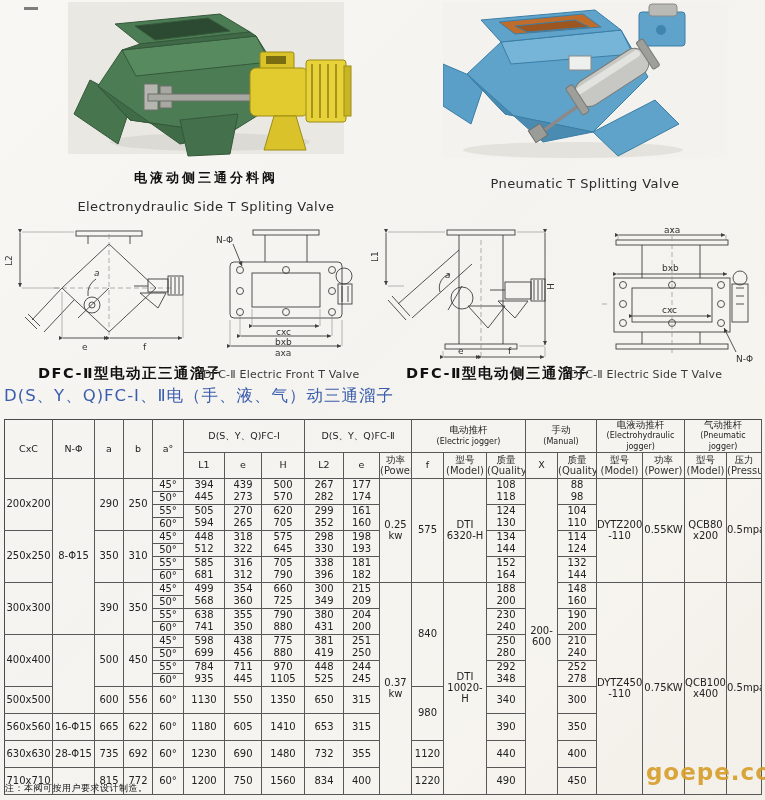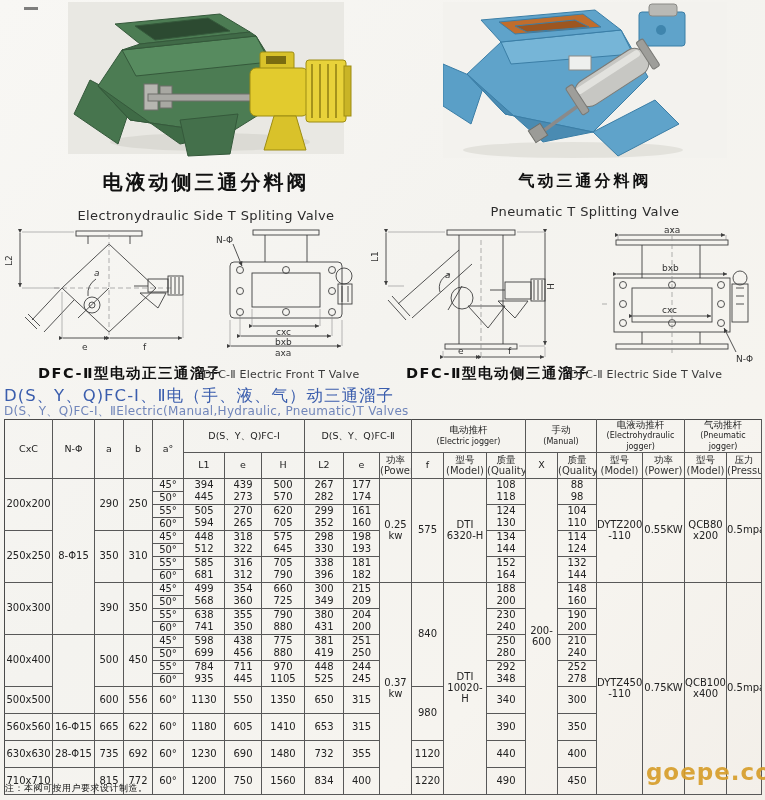--- a/index.html
+++ b/index.html
@@ -7,21 +7,21 @@
   body{font-family:"DejaVu Sans","Liberation Sans",sans-serif;background:#fff}
   .page{position:relative;width:765px;height:800px;overflow:hidden;color:#1c1c1c;
         background:linear-gradient(135deg,#f8f7f4 0%,#f4f3ef 45%,#f6f4ef 75%,#f3efe9 100%)}
   .artifact{position:absolute;left:24px;top:7px;width:14px;height:3px;background:#4a4a4a;opacity:.7}
 
   
   .fig{position:absolute;text-align:center}
   .fig1{left:60px;top:2px;width:292px}
   .fig2{left:443px;top:2px;width:284px}
   .fig svg{display:block}
-  .cap-zh{font-weight:bold;font-size:20px;letter-spacing:3px;color:#111;margin-top:7px}
+  .cap-zh{font-weight:bold;font-size:13px;letter-spacing:3px;color:#111;margin-top:7px}
   .fig2 .cap-zh{font-size:16px}
   .cap-en{font-size:13px;color:#2b2b2b;margin-top:12px;letter-spacing:.4px}
 
   
   .dwg{position:absolute;left:0;top:226px;width:765px;height:138px}
   .dwg text{font-size:9px;fill:#333}
   .dcap{position:absolute;white-space:nowrap}
   .dcap.zh{font-weight:bold;font-size:14.5px;letter-spacing:1.5px;color:#101010}
   .dcap.en{font-size:11px;color:#3a3a3a;letter-spacing:.2px}
   .d1z{left:38px;top:364px}  .d1e{left:203px;top:368px}
@@ -118,21 +118,20 @@
       <rect x="88" y="124" width="14" height="14" fill="#9b9b97" stroke="#6f6f6a" transform="rotate(-33 95 131)"></rect>
       <g transform="rotate(-33 168 76)">
         <rect x="128" y="62" width="82" height="28" rx="13" fill="#c7c7c3" stroke="#7a7a76"></rect>
         <rect x="132" y="66" width="74" height="7" rx="3" fill="#e2e2de"></rect>
         <rect x="124" y="60" width="8" height="32" rx="2" fill="#9e9e9a" stroke="#7a7a76"></rect>
         <rect x="208" y="60" width="8" height="32" rx="2" fill="#9e9e9a" stroke="#7a7a76"></rect>
       </g>
       <circle cx="218" cy="28" r="5" fill="#3f85ad"></circle>
     </svg>
     <figcaption>
-      <div class="cap-zh">气动三通分料阀</div>
       <div class="cap-en">Pneumatic T Splitting Valve</div>
     </figcaption>
   </figure>
 
   <svg class="dwg" viewBox="0 0 765 138">
     <defs>
       <marker id="ar" markerWidth="8" markerHeight="8" refX="5" refY="2.5" orient="auto">
         <path d="M0,0L5,2.5L0,5z" fill="#3f3f3f"></path>
       </marker>
     </defs>
@@ -250,21 +249,20 @@
     <text x="662" y="87">cxc</text>
     <text x="736" y="136">N-Φ</text>
   </svg>
 
   <div class="dcap zh d1z">DFC-Ⅱ型电动正三通溜子</div>
   <div class="dcap en d1e">DFC-Ⅱ Electric Front T Valve</div>
   <div class="dcap zh d2z">DFC-Ⅱ型电动侧三通溜子</div>
   <div class="dcap en d2e">DFC-Ⅱ Electric Side T Valve</div>
 
   <div class="h-zh">D(S、Y、Q)FC-Ⅰ、Ⅱ电（手、液、气）动三通溜子</div>
-  <div class="h-en">D(S、Y、Q)FC-Ⅰ、ⅡElectric(Manual,Hydraulic, Pneumatic)T Valves</div>
 
   <table class="spec">
     <colgroup>
       <col style="width:48px">
         <col style="width:42px">
         <col style="width:29px">
         <col style="width:29px">
         <col style="width:31px">
       <col style="width:41px">
         <col style="width:37px">

